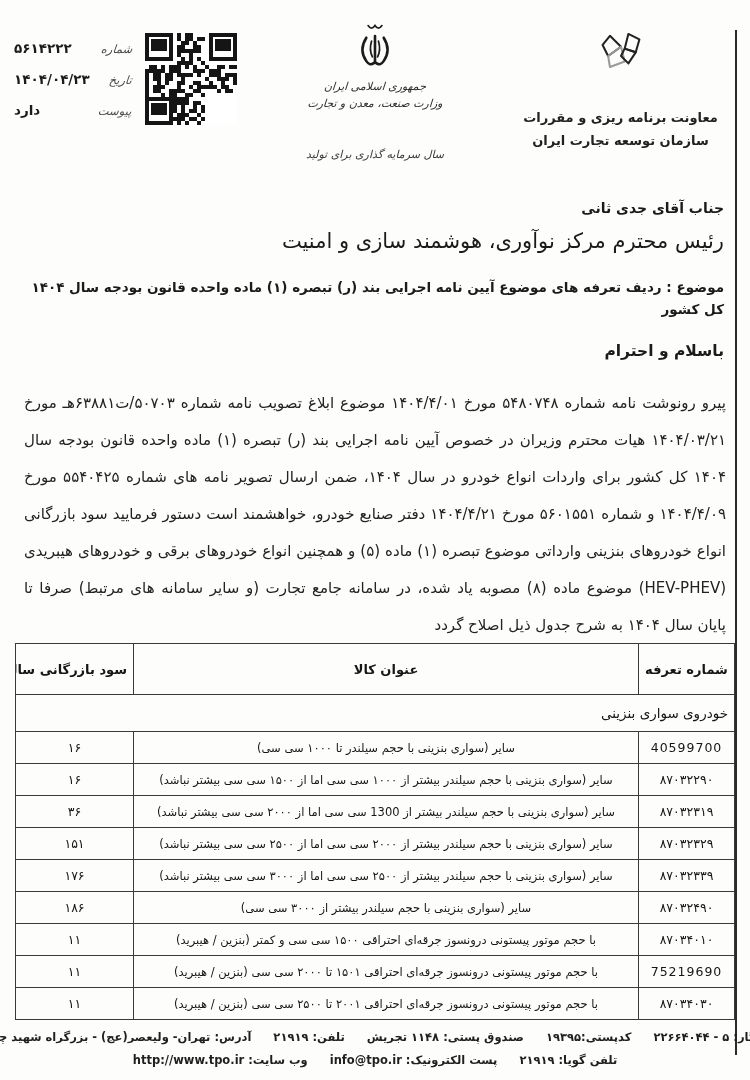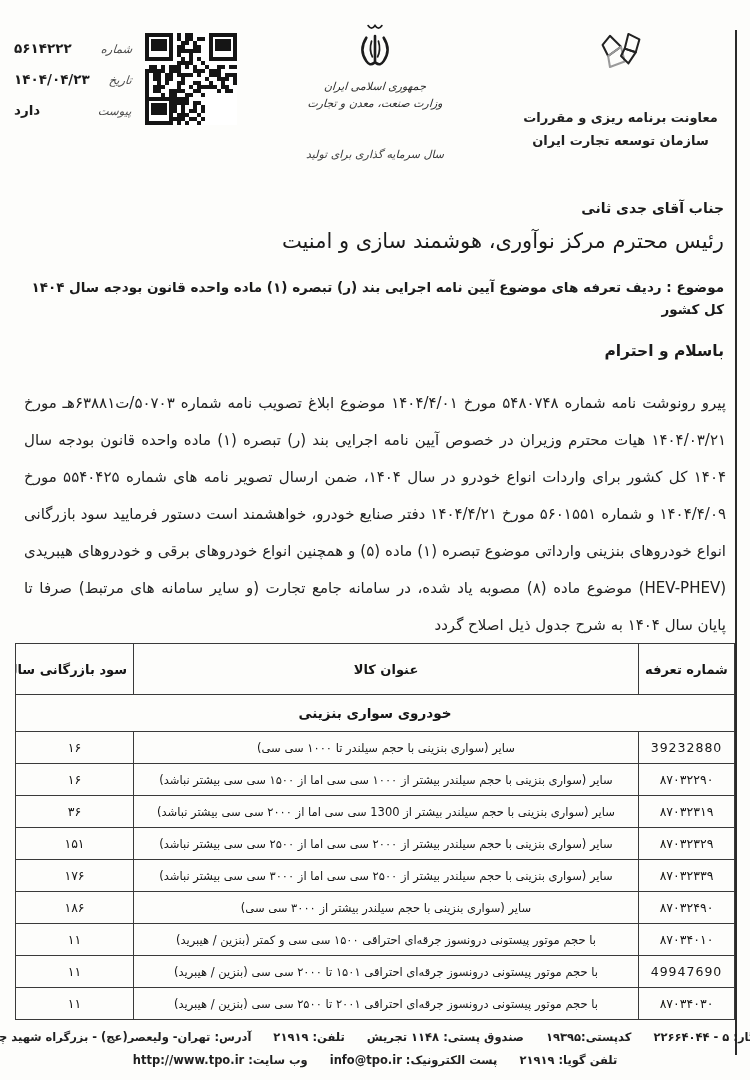--- a/index.html
+++ b/index.html
@@ -65,21 +65,21 @@
     position:absolute;top:643px;right:15px;left:15px;
     border-collapse:collapse;table-layout:fixed;width:720px;
     font-size:12px;color:#161616;background:#fdfdfb;
   }
   .tariff-table th,.tariff-table td{
     border:1.5px solid #3a3a3a;text-align:center;vertical-align:middle;
     padding:2px 6px;overflow:hidden;white-space:nowrap;
   }
   .tariff-table th{height:46px;font-size:13px;font-weight:700;}
   .col-tariff{width:96px;} .col-profit{width:118px;}
-  .section-row td{height:32px;font-size:13.5px;font-weight:700;}
+  .section-row td{height:32px;font-size:13.5px;font-weight:400;text-align:right;}
   .data-row td{height:27px;}
   .cell-tariff{font-size:12.5px;letter-spacing:1px;}
   .cell-title{font-size:11.5px;}
   .cell-profit{font-size:12.5px;}
 
   
   .footer{position:absolute;top:1030px;right:20px;left:20px;text-align:center;color:#1f1f1f;}
   .footer-line{display:flex;justify-content:center;gap:22px;font-size:11.5px;font-weight:700;margin-bottom:9px;}
   .footer-line span{white-space:nowrap;}
 </style>
@@ -355,21 +355,21 @@
         <th>شماره تعرفه</th>
         <th>عنوان کالا</th>
         <th>سود بازرگانی سال ۱۴۰۴</th>
       </tr>
     </thead>
     <tbody>
       <tr class="section-row">
         <td colspan="3">خودروی سواری بنزینی</td>
       </tr>
       <tr class="data-row">
-        <td class="cell-tariff">39232880</td>
+        <td class="cell-tariff">40599700</td>
         <td class="cell-title">سایر (سواری بنزینی با حجم سیلندر تا ۱۰۰۰ سی سی)</td>
         <td class="cell-profit">۱۶</td>
       </tr>
       <tr class="data-row">
         <td class="cell-tariff">۸۷۰۳۲۲۹۰</td>
         <td class="cell-title">سایر (سواری بنزینی با حجم سیلندر بیشتر از ۱۰۰۰ سی سی اما از ۱۵۰۰ سی سی بیشتر نباشد)</td>
         <td class="cell-profit">۱۶</td>
       </tr>
       <tr class="data-row">
         <td class="cell-tariff">۸۷۰۳۲۳۱۹</td>
@@ -390,21 +390,21 @@
         <td class="cell-tariff">۸۷۰۳۲۴۹۰</td>
         <td class="cell-title">سایر (سواری بنزینی با حجم سیلندر بیشتر از ۳۰۰۰ سی سی)</td>
         <td class="cell-profit">۱۸۶</td>
       </tr>
       <tr class="data-row">
         <td class="cell-tariff">۸۷۰۳۴۰۱۰</td>
         <td class="cell-title">با حجم موتور پیستونی درونسوز جرقه‌ای احتراقی ۱۵۰۰ سی سی و کمتر (بنزین / هیبرید)</td>
         <td class="cell-profit">۱۱</td>
       </tr>
       <tr class="data-row">
-        <td class="cell-tariff">49947690</td>
+        <td class="cell-tariff">75219690</td>
         <td class="cell-title">با حجم موتور پیستونی درونسوز جرقه‌ای احتراقی ۱۵۰۱ تا ۲۰۰۰ سی سی (بنزین / هیبرید)</td>
         <td class="cell-profit">۱۱</td>
       </tr>
       <tr class="data-row">
         <td class="cell-tariff">۸۷۰۳۴۰۳۰</td>
         <td class="cell-title">با حجم موتور پیستونی درونسوز جرقه‌ای احتراقی ۲۰۰۱ تا ۲۵۰۰ سی سی (بنزین / هیبرید)</td>
         <td class="cell-profit">۱۱</td>
       </tr>
     </tbody>
   </table>

